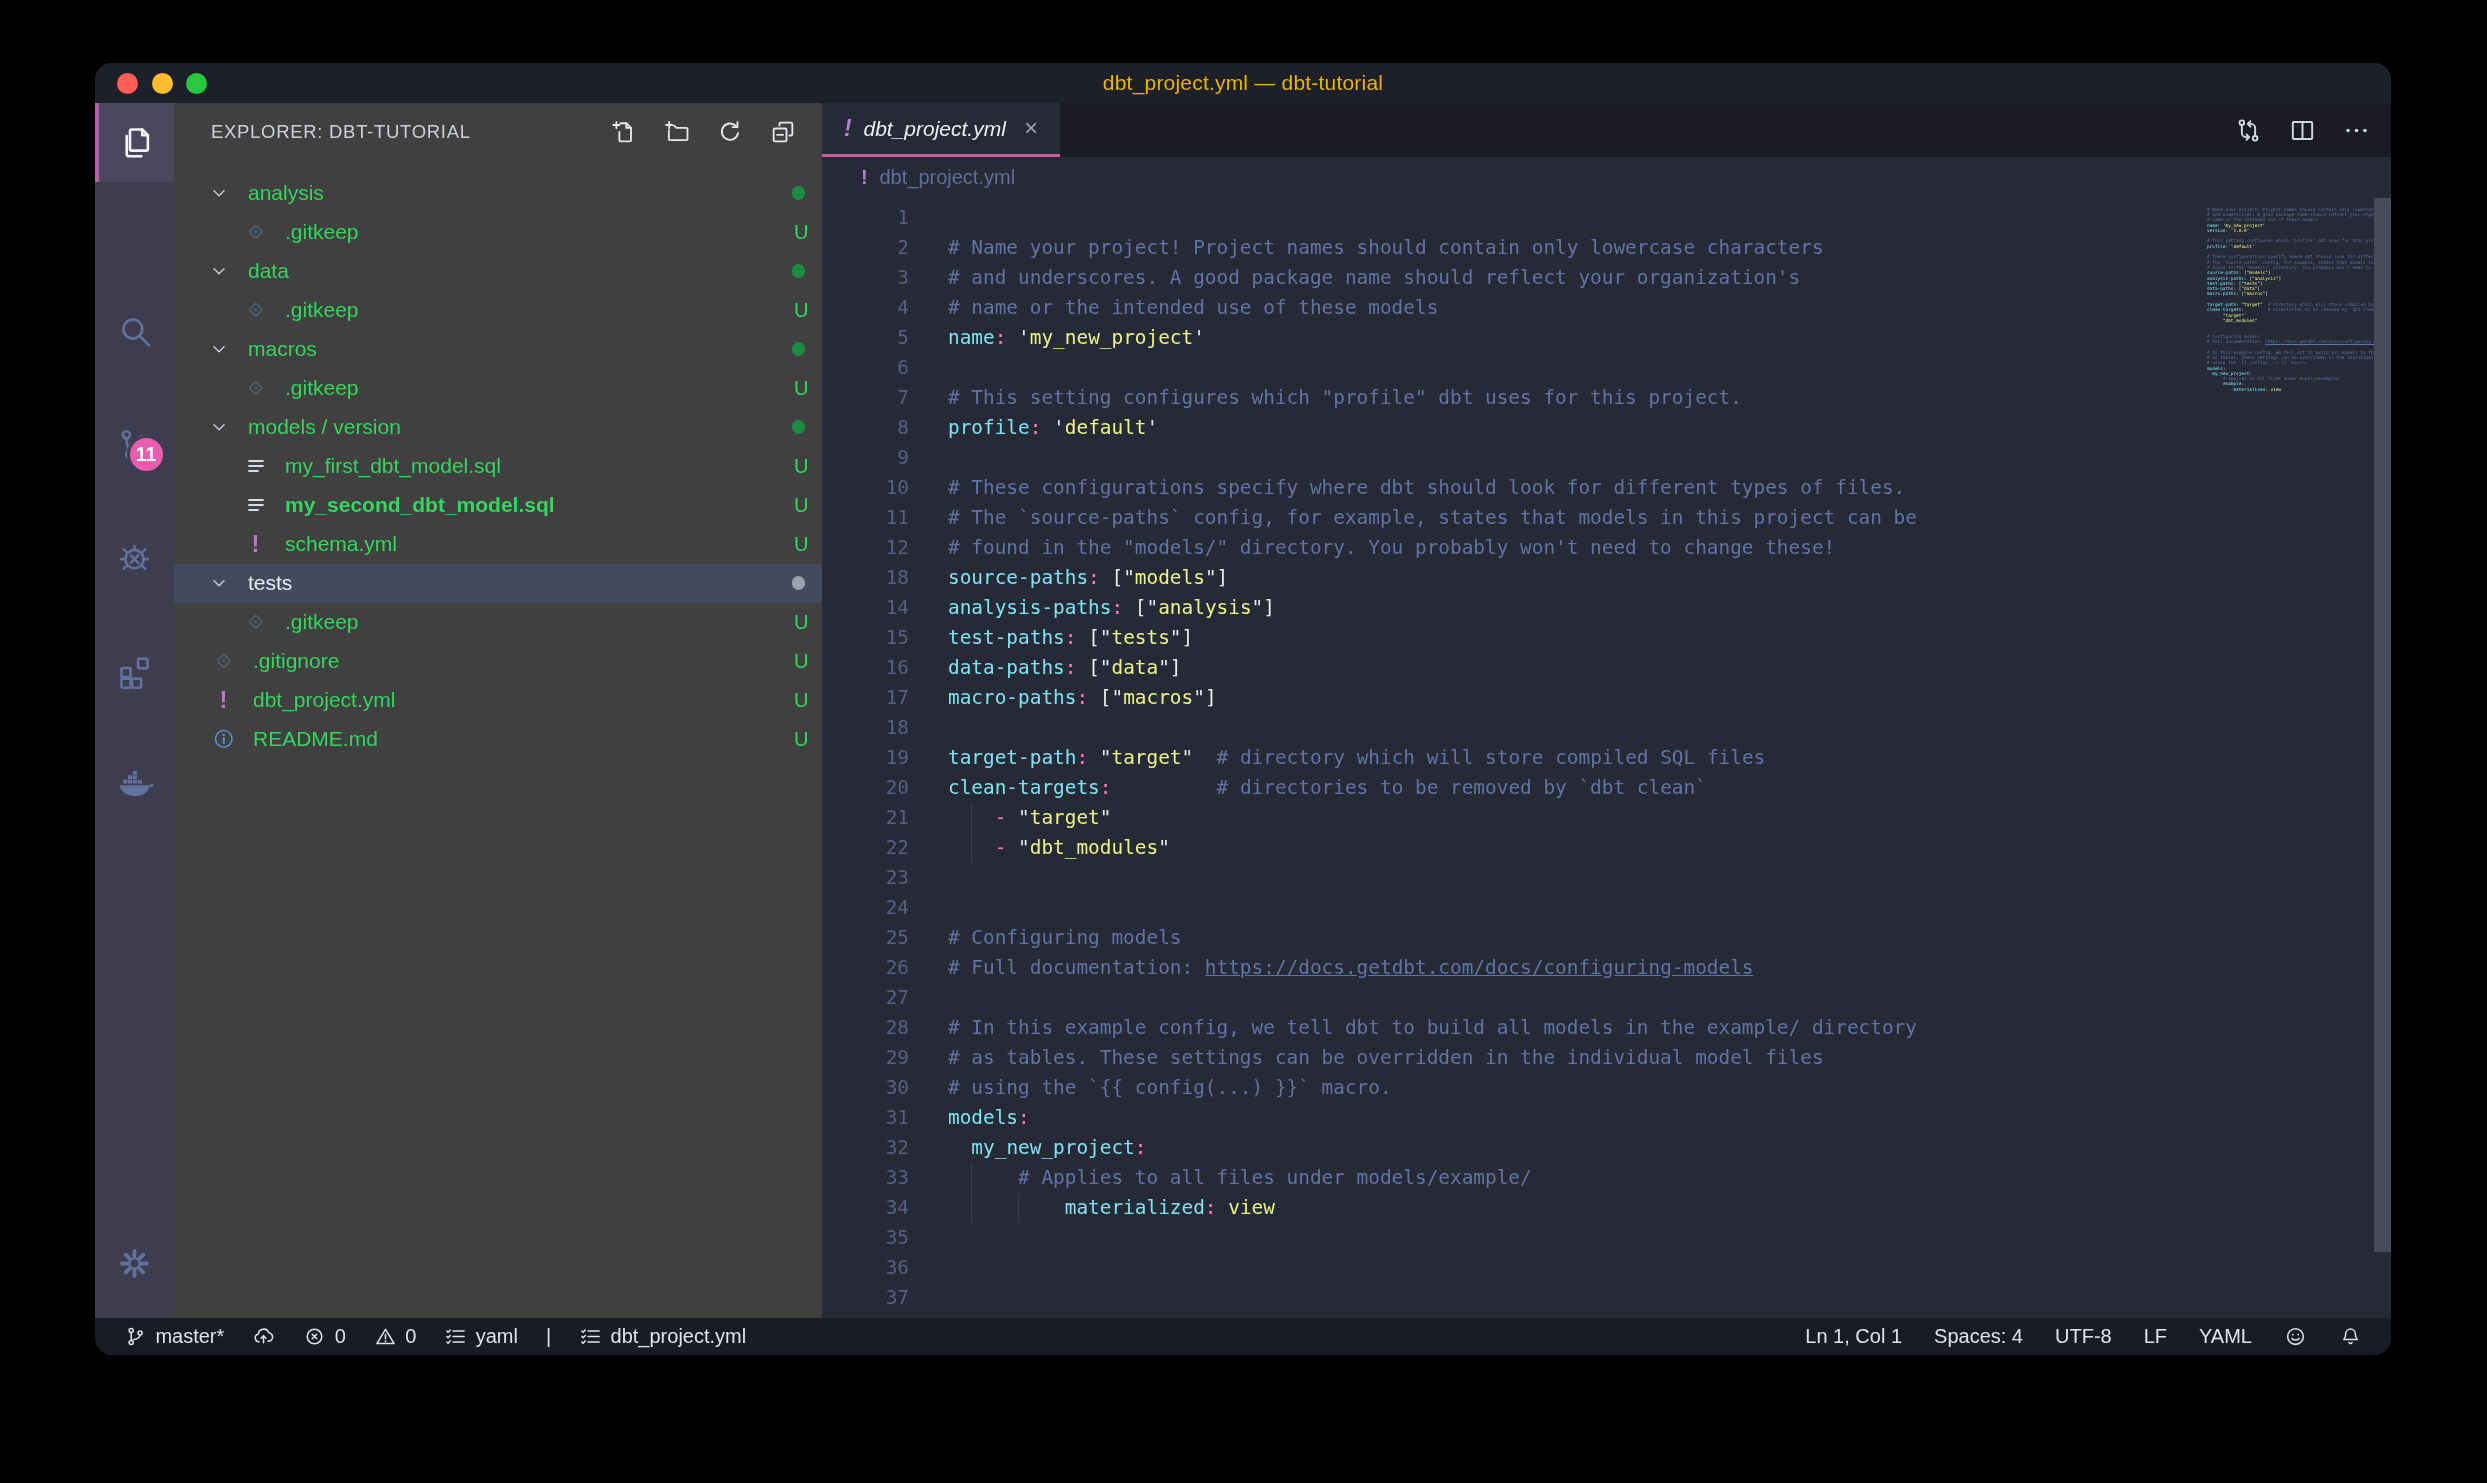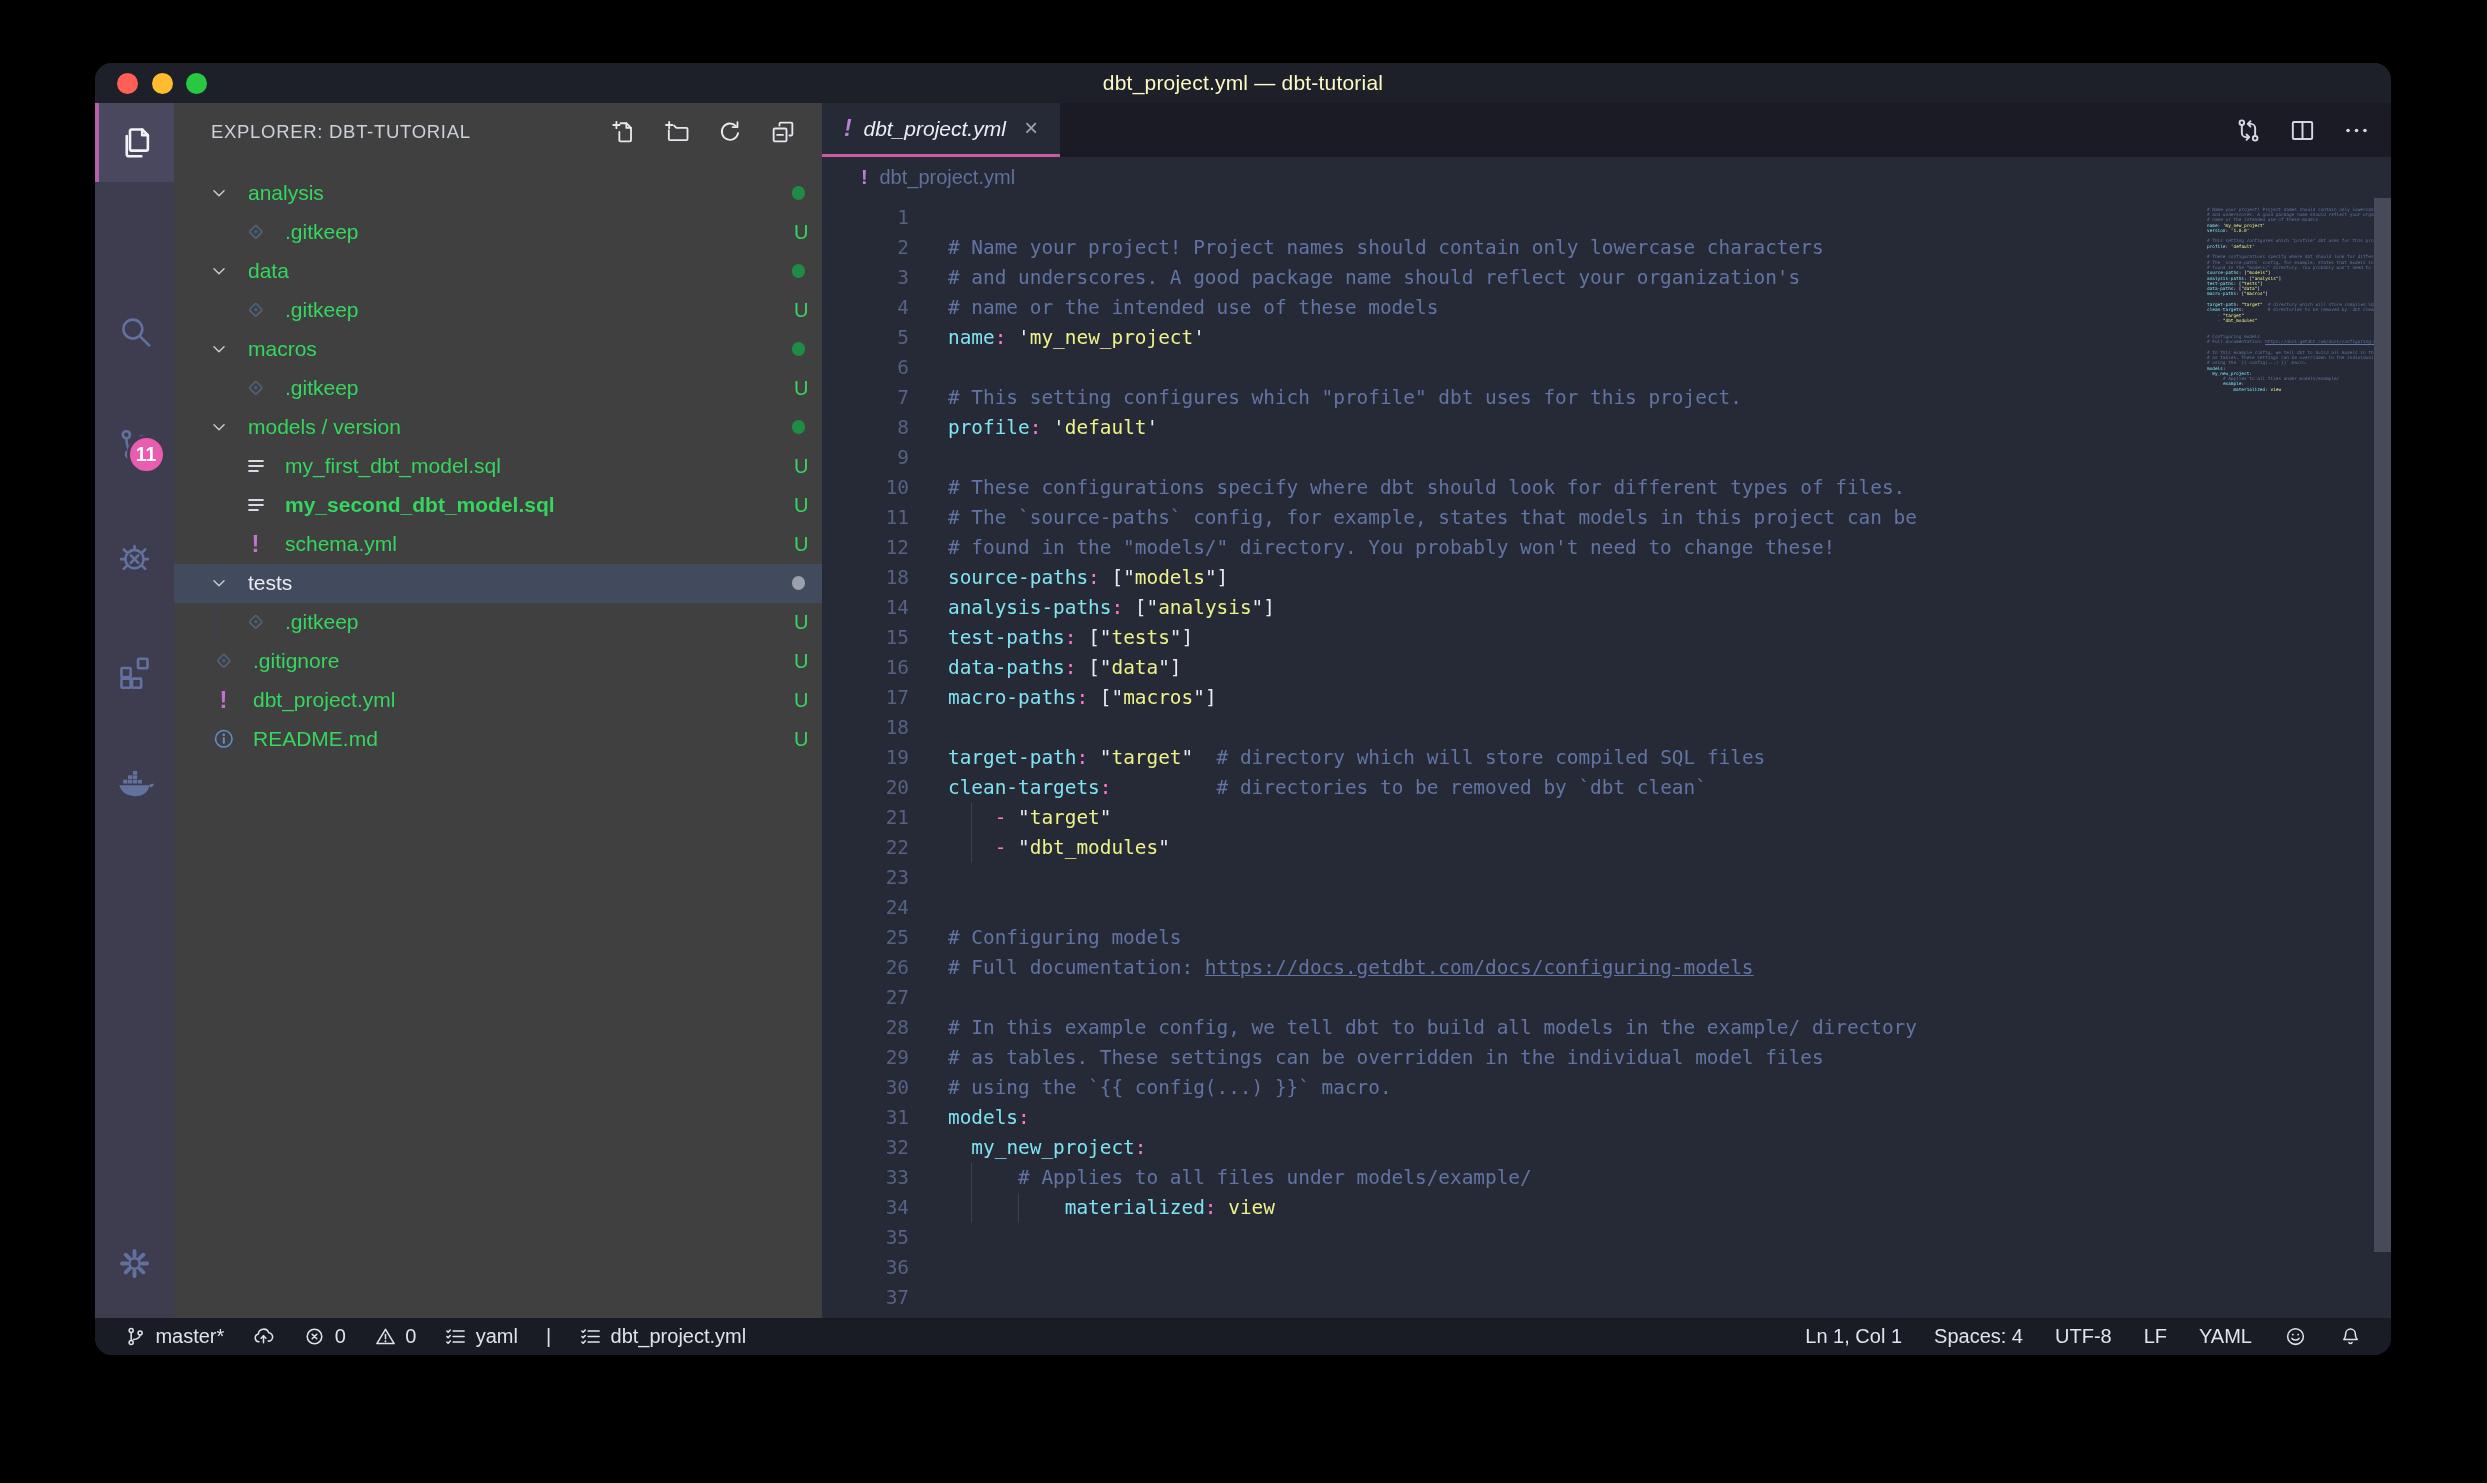--- a/index.html
+++ b/index.html
@@ -6,21 +6,21 @@
   html,body { width:2487px; height:1484px; background:#000; overflow:hidden;
               font-family:"Liberation Sans", sans-serif; }
   #window { position:absolute; left:95px; top:63px; width:2296px; height:1292px;
             background:#262a36; border-radius:17px; overflow:hidden;
             display:flex; flex-direction:column; }
   
   #titlebar { height:40px; background:#1d1f29; flex:0 0 auto; position:relative;
               display:flex; align-items:center; justify-content:center; }
   .tl-dots { position:absolute; left:22px; top:0; height:100%; display:flex; align-items:center; gap:13.5px; }
   .tl { width:21px; height:21px; border-radius:50%; }
-  #win-title { color:#fef9c3; font-size:21px; font-weight:500; letter-spacing:0.2px; }
+  #win-title { color:#eab308; font-size:21px; font-weight:500; letter-spacing:0.2px; }
   
   #main { flex:1 1 auto; display:flex; min-height:0; }
   
   #activitybar { width:79px; background:#3e3d50; display:flex; flex-direction:column; flex:0 0 auto; }
   .ab-item { height:79px; display:flex; align-items:center; justify-content:center;
              color:#63719f; position:relative; }
   .ab-item.active { background:#49485e; color:#f2f3f7; border-left:4.2px solid #b560a8; }
   .ab-item svg { width:39px; height:39px; }
   .ab-gap { margin-top:34px; }
   .ab-first-gap { margin-top:110px; }

